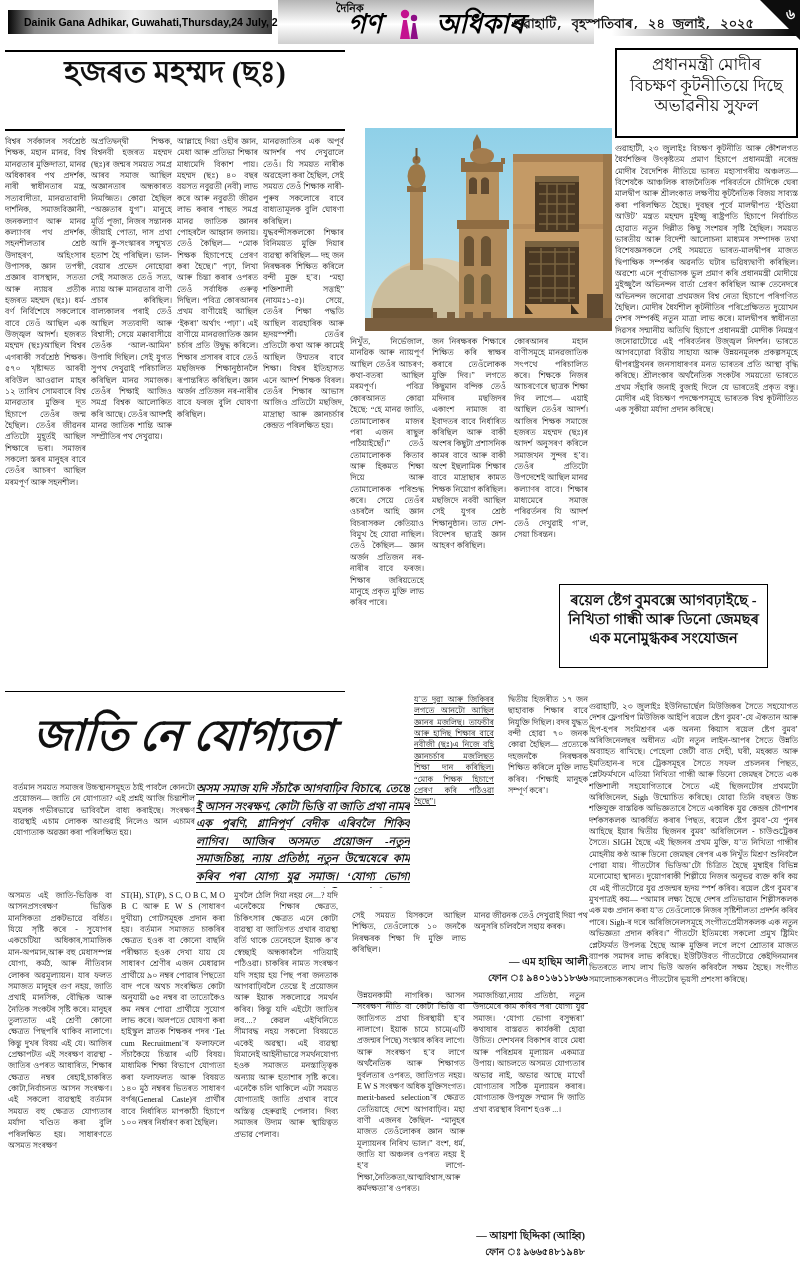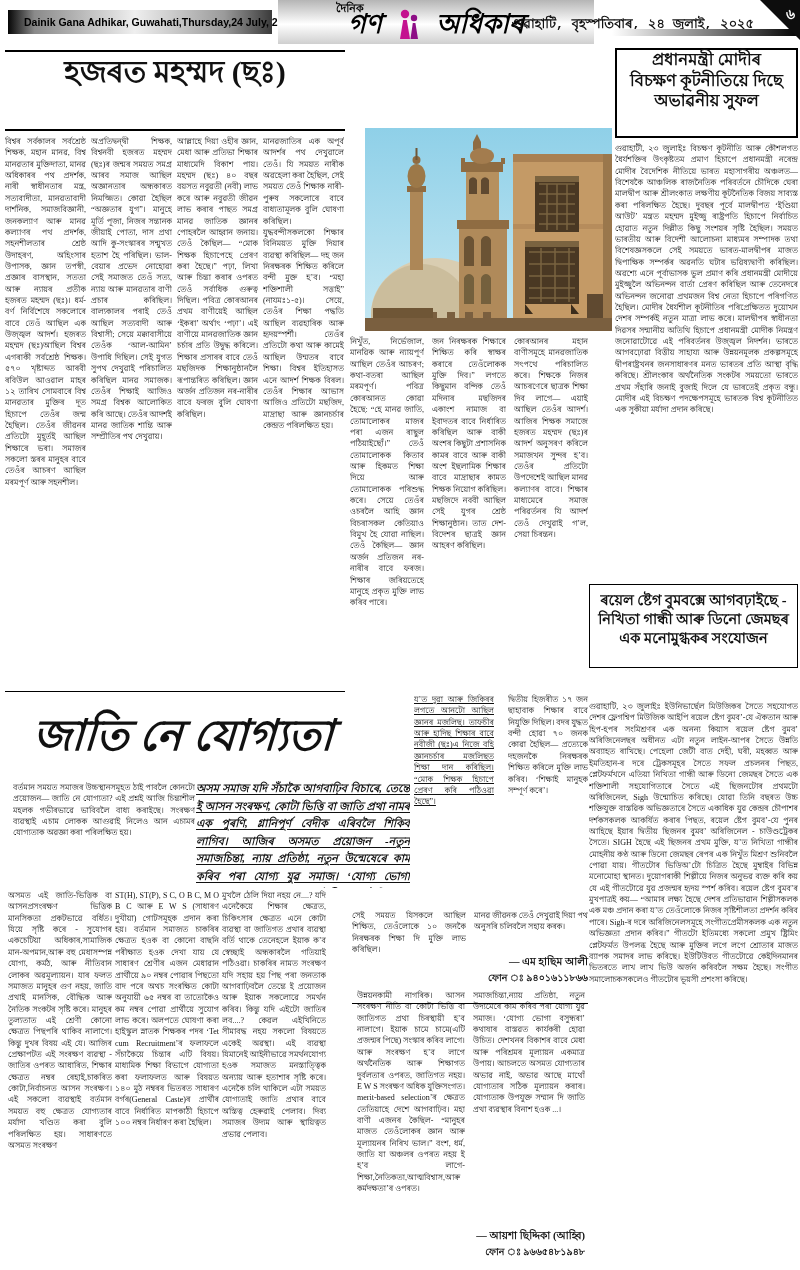--- a/index.html
+++ b/index.html
@@ -27,24 +27,24 @@
   .body-text{font-size:8px;line-height:1.42;text-align:justify;overflow:hidden;word-break:break-word;}
   .cols{display:flex;}
   .col{overflow:hidden;}
   
   .t-headline{left:5px;top:54px;width:340px;text-align:center;font-weight:bold;
      font-size:30px;line-height:1.17;}
   
   .photo{left:365px;top:128px;width:247px;height:203px;}
   
   .modi-box{left:615px;top:48px;width:183px;height:90px;border:2px solid #000;
-     text-align:center;font-weight:bold;font-size:16.5px;line-height:1.25;}
+     text-align:center;font-weight:normal;font-size:16.5px;line-height:1.25;padding-top:5px;}
   .modi-body{left:615px;top:143px;width:183px;height:438px;}
   
-  .royal-box{left:589px;top:584px;width:209px;height:84px;border:1.5px solid #000;
+  .royal-box{left:559px;top:584px;width:209px;height:84px;border:1.5px solid #000;
      text-align:center;font-weight:bold;font-size:14.5px;line-height:1.3;padding-top:6px;}
   .royal-body{left:589px;top:674px;width:209px;height:594px;margin-top:27px;}
   
   .caste-headline{left:8px;top:694px;width:350px;height:84px;text-align:center;
      font-size:43px;font-weight:bold;font-style:italic;transform:skewX(-3deg);line-height:84px;white-space:nowrap;}
   .caste-lead{left:13px;top:782px;width:182px;height:104px;}
   .caste-intro{left:196px;top:780px;width:214px;height:108px;font-size:11px;font-weight:bold;
      font-style:italic;line-height:1.6;text-align:justify;text-decoration:underline;
      text-underline-offset:2px;overflow:hidden;}
   .byline{font-weight:bold;font-size:10.5px;text-align:right;}
@@ -176,21 +176,21 @@
     <div>ৰয়েল ষ্টেগ বুমবক্সে আগবঢ়াইছে -</div>
     <div>নিখিতা গান্ধী আৰু ডিনো জেমছৰ</div>
     <div>এক মনোমুগ্ধকৰ সংযোজন</div>
   </div>
   <div class="abs royal-body body-text">গুৱাহাটি, ২৩ জুলাইঃ ইউনিভাৰ্ছেল মিউজিকৰ সৈতে সহযোগত দেশৰ ফ্লেগশ্বিপ মিউজিক আইপি ৰয়েল ষ্টেগ বুমব’-যে ঐকতান আৰু হিপ-হপৰ সংমিশ্ৰণৰ এক অনন্য কিয়াস ৰয়েল ষ্টেগ বুমব’ অৰিজিনেলছৰ অধীনত এটা নতুন লাইন-আপৰ সৈতে উন্নতি অব্যাহত ৰাখিছে। পেহেলা জেটী বাত দেহী, ঘৰী, মহব্বত আৰু ইমতিহান-ৰ দৰে ট্ৰেকসমূহৰ সৈতে সফল প্ৰচলনৰ পিছত, প্লেটফৰ্মখনে এতিয়া নিখিতা গান্ধী আৰু ডিনো জেমছৰ সৈতে এক শক্তিশালী সহযোগিতাৰে সৈতে এই ছিজনটোৰ প্ৰথমটো অৰিজিনেল, Sigh উন্মোচিত কৰিছে। যোৱা তিনি বছৰত উচ্চ শক্তিযুক্ত বাস্তৱিক অভিজ্ঞতাৰে সৈতে একাধিক যুৱ কেন্দ্ৰৰ চৌপাশৰ দৰ্শকসকলক আকৰ্ষিত কৰাৰ পিছত, ৰয়েল ষ্টেগ বুমব’-যে পুনৰ আহিছে ইয়াৰ দ্বিতীয় ছিজনৰ বুমব’ অৰিজিনেল - চাউণ্ডট্ৰেকৰ সৈতে। SIGH হৈছে এই ছিজনৰ প্ৰথম মুক্তি, য’ত নিখিতা গান্ধীৰ মোহনীয় কণ্ঠ আৰু ডিনো জেমছৰ ৰেপৰ এক নিখুঁত মিশ্ৰণ শুনিবলৈ পোৱা যায়। গীতটোৰ ভিডিঅ’টো চিত্ৰিত হৈছে মুম্বাইৰ বিভিন্ন মনোমোহা স্থানত। দুয়োগৰাকী শিল্পীয়ে নিজৰ অনুভৱ ব্যক্ত কৰি কয় যে এই গীতটোৱে যুৱ প্ৰজন্মৰ হৃদয় স্পৰ্শ কৰিব। ৰয়েল ষ্টেগ বুমব’ৰ মুখপাত্ৰই কয়— “আমাৰ লক্ষ্য হৈছে দেশৰ প্ৰতিভাৱান শিল্পীসকলক এক মঞ্চ প্ৰদান কৰা য’ত তেওঁলোকে নিজৰ সৃষ্টিশীলতা প্ৰদৰ্শন কৰিব পাৰে। Sigh-ৰ দৰে অৰিজিনেলসমূহে সংগীতপ্ৰেমীসকলক এক নতুন অভিজ্ঞতা প্ৰদান কৰিব।” গীতটো ইতিমধ্যে সকলো প্ৰমুখ ষ্ট্ৰিমিং প্লেটফৰ্মত উপলব্ধ হৈছে আৰু মুক্তিৰ লগে লগে শ্ৰোতাৰ মাজত ব্যাপক সমাদৰ লাভ কৰিছে। ইউটিউবত গীতটোৱে কেইদিনমানৰ ভিতৰতে লাখ লাখ ভিউ অৰ্জন কৰিবলৈ সক্ষম হৈছে। সংগীত সমালোচকসকলেও গীতটোৰ ভূয়সী প্ৰশংসা কৰিছে।</div>
 
   <div class="abs caste-headline">জাতি নে যোগ্যতা</div>
   <div class="abs caste-lead body-text">বৰ্তমান সময়ত সমাজৰ উচ্চস্থানসমূহত ঠাই পাবলৈ কোনটো প্ৰয়োজন— জাতি নে যোগ্যতা? এই প্ৰশ্নই আজি চিন্তাশীল মহলক গভীৰভাৱে ভাবিবলৈ বাধ্য কৰাইছে। সংৰক্ষণ ব্যৱস্থাই এচাম লোকক আগুৱাই নিলেও আন এচামৰ যোগ্যতাক অৱজ্ঞা কৰা পৰিলক্ষিত হয়।</div>
   <div class="abs caste-intro">অসম সমাজ যদি সঁচাকৈ আগবাঢ়িব বিচাৰে, তেন্তে ই আসন সংৰক্ষণ, কোটা ভিত্তি বা জাতি প্ৰথা নামৰ এক পুৰণি, গ্লানিপূৰ্ণ বেদীক এৰিবলৈ শিকিব লাগিব। আজিৰ অসমত প্ৰয়োজন -নতুন সমাজচিন্তা, ন্যায় প্ৰতিষ্ঠা, নতুন উন্মেষেৰে কাম কৰিব পৰা যোগ্য যুৱ সমাজ। ‘যোগ্য ভোগা বসুন্ধৰা’ কথাষাৰ বাস্তৱত কাৰ্যকৰী হোৱা উচিত।</div>
 
-  <div class="abs cols" style="left:8px;top:890px;width:337px;height:378px;gap:3px;">
+  <div class="abs cols" style="left:8px;top:890px;width:337px;height:378px;gap:9px;">
     <div class="col body-text" style="width:104px;height:378px;">অসমত এই জাতি-ভিত্তিক বা আসনপ্ৰসংৰক্ষণ ভিত্তিক মানসিকতা প্ৰকটভাৱে বৰ্ধিত। যিয়ে সৃষ্টি কৰে - সুযোগৰ একচেটিয়া অধিকাৰ,সামাজিক মান-অপমান,আৰু বহু মেধাসম্পন্ন যোগ্য, কৰ্মঠ, আৰু নীতিবান লোকৰ অৱমূল্যায়ন। যাৰ ফলত সমাজত মানুহৰ গুণ নহয়, জাতি প্ৰথাই মানসিক, বৌদ্ধিক আৰু নৈতিক সংকটৰ সৃষ্টি কৰে। মানুহৰ তুল্যতাত এই শ্ৰেণী কোনো ক্ষেত্ৰত পিছপৰি থাকিব নালাগে। কিন্তু দুখৰ বিষয় এই যে। আজিৰ প্ৰেক্ষাপটত এই সংৰক্ষণ ব্যৱস্থা - জাতিৰ ওপৰত আধাৰিত, শিক্ষাৰ ক্ষেত্ৰত নম্বৰ ৰেহাই,চাকৰিত কোটা,নিৰ্বাচনত আসন সংৰক্ষণ। এই সকলো ব্যৱস্থাই বৰ্তমান সময়ত বহু ক্ষেত্ৰত যোগ্যতাৰ মৰ্যাদা খণ্ডিত কৰা বুলি পৰিলক্ষিত হয়। সাধাৰণতে অসমত সংৰক্ষণ</div>
     <div class="col body-text" style="width:104px;height:378px;">ST(H), ST(P), S C, O B C, M O B C আৰু E W S (সাধাৰণ দুখীয়া) গোটসমূহক প্ৰদান কৰা হয়। বৰ্তমান সমাজত চাকৰিৰ ক্ষেত্ৰত হওক বা কোনো বাছনি পৰীক্ষাত হওক দেখা যায় যে সাধাৰণ শ্ৰেণীৰ এজন মেধাৱান প্ৰাৰ্থীয়ে ৯০ নম্বৰ পোৱাৰ পিছতো বাদ পৰে অথচ সংৰক্ষিত কোটা অনুযায়ী ৬৫ নম্বৰ বা তাতোকৈও কম নম্বৰ পোৱা প্ৰাৰ্থীয়ে সুযোগ লাভ কৰে। অলপতে ঘোষণা কৰা হাইস্কুল স্নাতক শিক্ষকৰ পদৰ ‘Tet cum Recruitment’ৰ ফলাফলে সঁচাকৈয়ে চিন্তাৰ এটি বিষয়। মাধ্যমিক শিক্ষা বিভাগে যোগ্যতা কৰা ফলাফলত আৰু বিষয়ত ১৪০ মুঠ নম্বৰৰ ভিতৰত সাধাৰণ বৰ্গৰ(General Caste)ৰ প্ৰাৰ্থীৰ বাবে নিৰ্ধাৰিত মাপকাঠী হিচাপে ১০০ নম্বৰ নিৰ্ধাৰণ কৰা হৈছিল।</div>
     <div class="col body-text" style="width:104px;height:378px;">মুখলৈ ঠেলি দিয়া নহয় নে....? যদি এনেকৈয়ে শিক্ষাৰ ক্ষেত্ৰত, চিকিৎসাৰ ক্ষেত্ৰত এনে কোটা ব্যৱস্থা বা জাতিগত প্ৰথাৰ ব্যৱস্থা বৰ্তি থাকে তেনেহলে ইয়াক ক’ব স্বেচ্ছাই অন্ধকাৰলৈ গতিয়াই পঠিওৱা। চাকৰিৰ নামত সংৰক্ষণ যদি সহায় হয় পিছ পৰা জনতাক আগবাঢ়িবলৈ তেন্তে ই প্ৰয়োজন আৰু ইয়াক সকলোৱে সমৰ্থন কৰিব। কিন্তু যদি এইটো জাতিৰ লব....? কেৱল এইখিনিতে সীমাবদ্ধ নহয় সকলো বিষয়তে একেই অৱস্থা। এই ব্যৱস্থা যিমানেই আইনীভাৱে সমৰ্থনযোগ্য হওক সমাজত মনস্তাত্ত্বিক অন্যায় আৰু হতাশাৰ সৃষ্টি কৰে।এনেকৈ চলি থাকিলে এটা সময়ত যোগ্যতাই জাতি প্ৰথাৰ বাবে অস্তিত্ব হেৰুৱাই পেলাব। দিব্য সমাজৰ উদ্যম আৰু স্থায়িত্বত প্ৰভাৱ পেলাব।</div>
   </div>
   <div class="abs col body-text" style="left:357px;top:990px;width:108px;height:278px;">উন্নয়নকামী নাগৰিক। আসন সংৰক্ষণ নীতি বা কোটা ভিত্তি বা জাতিগত প্ৰথা চিৰস্থায়ী হ’ব নালাগে। ইয়াক চামে চামে(এটি প্ৰজন্মৰ পিছে) সংস্কাৰ কৰিব লাগে। আৰু সংৰক্ষণ হ’ব লাগে অৰ্থনৈতিক আৰু শিক্ষাগত দুৰ্বলতাৰ ওপৰত, জাতিগত নহয়। E W S সংৰক্ষণ অধিক যুক্তিসংগত। merit-based selection’ৰ ক্ষেত্ৰত তেতিয়াহে দেশে আগবাঢ়িব। মহা বাণী এজনৰ কৈছিল- “মানুহৰ মাজত তেওঁলোকৰ জ্ঞান আৰু মূল্যায়নৰ নিৰিখ ভাল।” বংশ, ধৰ্ম, জাতি যা অঞ্চলৰ ওপৰত নহয় ই হ’ব লাগে- শিক্ষা,নৈতিকতা,আত্মবিশ্বাস,আৰু কৰ্মদক্ষতা’ৰ ওপৰত।</div>
   <div class="abs" style="left:473px;top:990px;width:112px;height:278px;">
     <div class="col body-text" style="width:112px;height:238px;">সমাজচিন্তা,ন্যায় প্ৰতিষ্ঠা, নতুন উদ্যমেৰে কাম কৰিব পৰা যোগ্য যুৱ সমাজ। ‘যোগ্য ভোগা বসুন্ধৰা’ কথাষাৰ বাস্তৱত কাৰ্যকৰী হোৱা উচিত। দেশখনৰ বিকাশৰ বাবে মেধা আৰু পৰিশ্ৰমৰ মূল্যায়ন একমাত্ৰ উপায়। আচলতে অসমত যোগ্যতাৰ অভাৱ নাই, অভাৱ আছে মাথোঁ যোগ্যতাৰ সঠিক মূল্যায়ন কৰাৰ। যোগ্যতাক উপযুক্ত সম্মান দি জাতি প্ৰথা ব্যৱস্থাৰ বিনাশ হওক ...।</div>
     <div class="byline">— আয়শা ছিদ্দিকা (আহ্বি)</div>
     <div class="phone">ফোন ঃ ৯৬৬৫৪৮১৯৪৮</div>
   </div>

